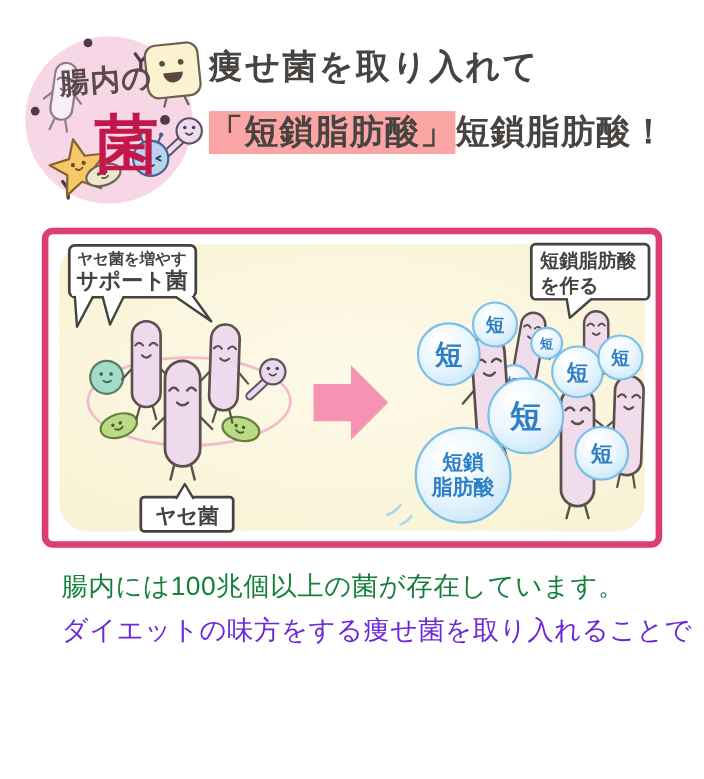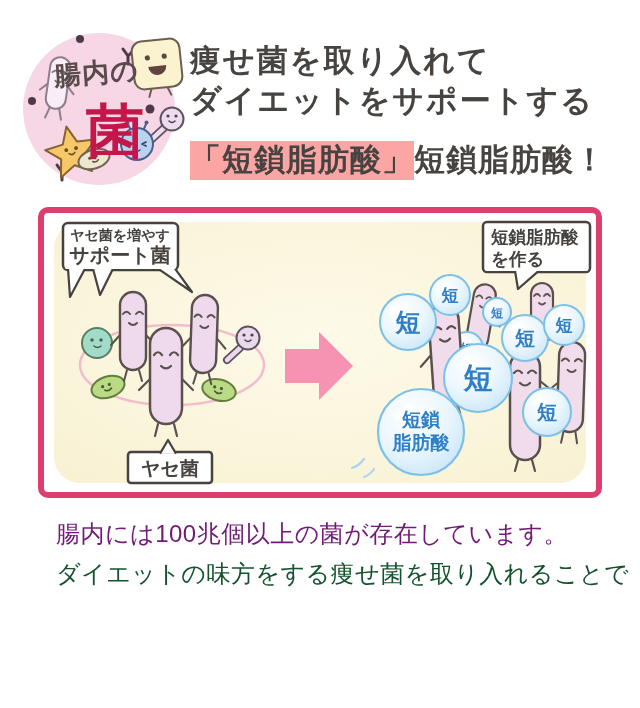--- a/index.html
+++ b/index.html
@@ -18,23 +18,23 @@
   }
   .hl{background:#fca5a5;padding:1px 0 3px 0;}
   .diagram{
     position:absolute;left:38px;top:207px;width:564px;height:291px;
     box-sizing:border-box;background:#ffffff;border:6px solid #dc3e6d;border-radius:10px;
   }
   .diagram svg{position:absolute;left:0;top:0;}
   .paragraph{position:absolute;left:56px;top:514px;}
   .paragraph p{
     margin:0;font-size:24px;line-height:40px;letter-spacing:0.5px;
-    color:#701a75;white-space:nowrap;
-  }
-  .paragraph p.em{color:#14532d;}
+    color:#15803d;white-space:nowrap;
+  }
+  .paragraph p.em{color:#6d28d9;}
 </style>
 </head>
 <body>
 
 <svg class="badge-svg" width="200" height="192" viewBox="0 0 200 192">
   <circle cx="89" cy="93" r="76" fill="#f7d7e6"></circle>
 
   <g transform="translate(48,67) rotate(8)">
     <path d="M -10 2 L -17 9 M 10 2 L 17 9" stroke="#8d7f8d" stroke-width="2" stroke-linecap="round" fill="none"></path>
     <path d="M -5 26 L -8 36 M 5 26 L 8 36" stroke="#8d7f8d" stroke-width="2" stroke-linecap="round" fill="none"></path>
@@ -87,21 +87,20 @@
       <circle cx="3" cy="-2" r="1.5" fill="#55503f"></circle>
     <path d="M -2 2 q 3 2.5 6 0" stroke="#55503f" stroke-width="1.4" stroke-linecap="round" fill="none"></path>
   </g>
 
   <text x="87" y="66" font-size="27" letter-spacing="1" fill="#594a4b" text-anchor="middle" transform="rotate(-4 87 66)">腸内の</text>
   <text x="105" y="135" font-size="58" fill="#c3164a" text-anchor="middle">菌</text>
 </svg>
 
 <div class="heading">
   <div class="h-line">痩せ菌を取り入れて</div>
-  <div class="h-line">ダイエットをサポートする</div>
   <div class="h-line3">
     <span class="hl">「短鎖脂肪酸」</span><span>短鎖脂肪酸！</span>
   </div>
 </div>
 
 <div class="diagram">
 <svg width="552" height="279" viewBox="0 0 552 279">
   <defs>
     <radialGradient id="cream" cx="50%" cy="45%" r="75%">
       <stop offset="0" stop-color="#fdfae9"></stop>

